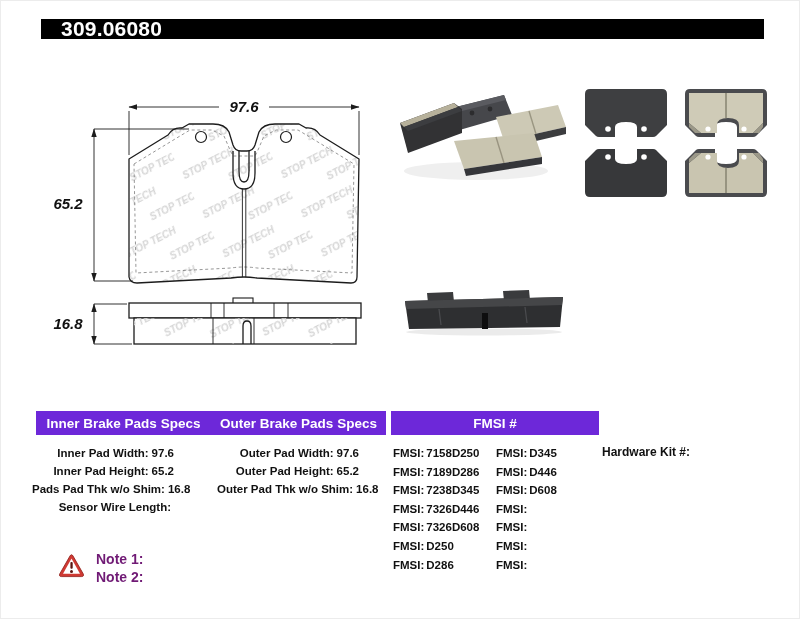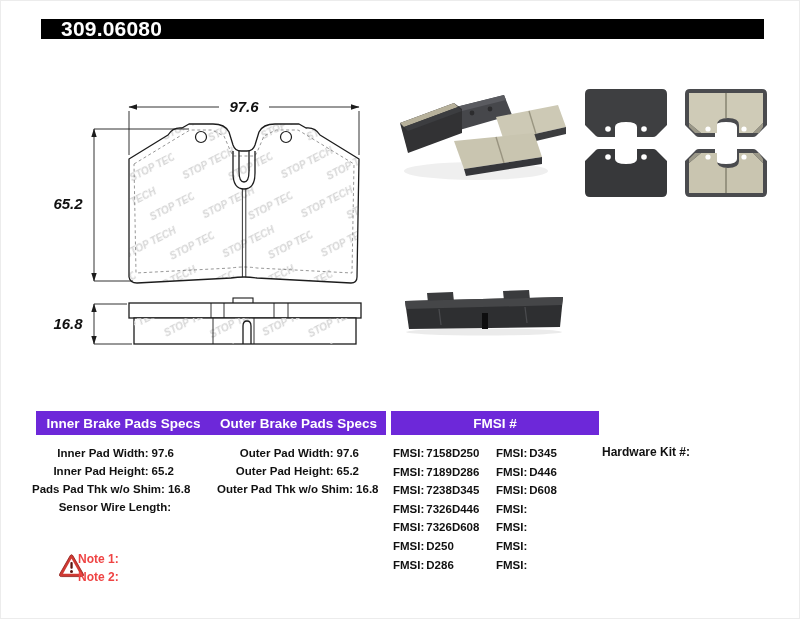--- a/index.html
+++ b/index.html
@@ -27,22 +27,22 @@
   
   .fmsi{position:absolute;left:392px;top:443px;font-size:11.5px;font-weight:bold;
         line-height:18.6px;color:#111;white-space:nowrap;}
   .fmsi-row{display:flex;}
   .fmsi-cell{display:inline-block;}
   .fmsi-cell.c1{width:103px;}
   .fmsi-cell .v{margin-left:2px;}
   
   .related{position:absolute;left:601px;top:444px;font-size:12px;font-weight:bold;color:#111;}
   
-  .notes{position:absolute;left:77px;top:549px;font-size:12px;font-weight:bold;
-         line-height:18px;color:#ef4444;}
+  .notes{position:absolute;left:95px;top:549px;font-size:14px;font-weight:bold;
+         line-height:18px;color:#701a75;}
   .warn{position:absolute;left:57px;top:552px;}
   svg text.dim{font-family:"Liberation Sans",sans-serif;font-weight:bold;font-style:italic;
                font-size:15px;fill:#111;}
   svg .oln{fill:none;stroke:#1c1c1c;stroke-width:1.3;stroke-linejoin:round;}
   svg .thin{stroke:#1c1c1c;stroke-width:.9;fill:none;}
   svg .dash{stroke:#6a6a6a;stroke-width:.7;fill:none;stroke-dasharray:3 2.6;}
 </style>
 </head>
 <body>
 

